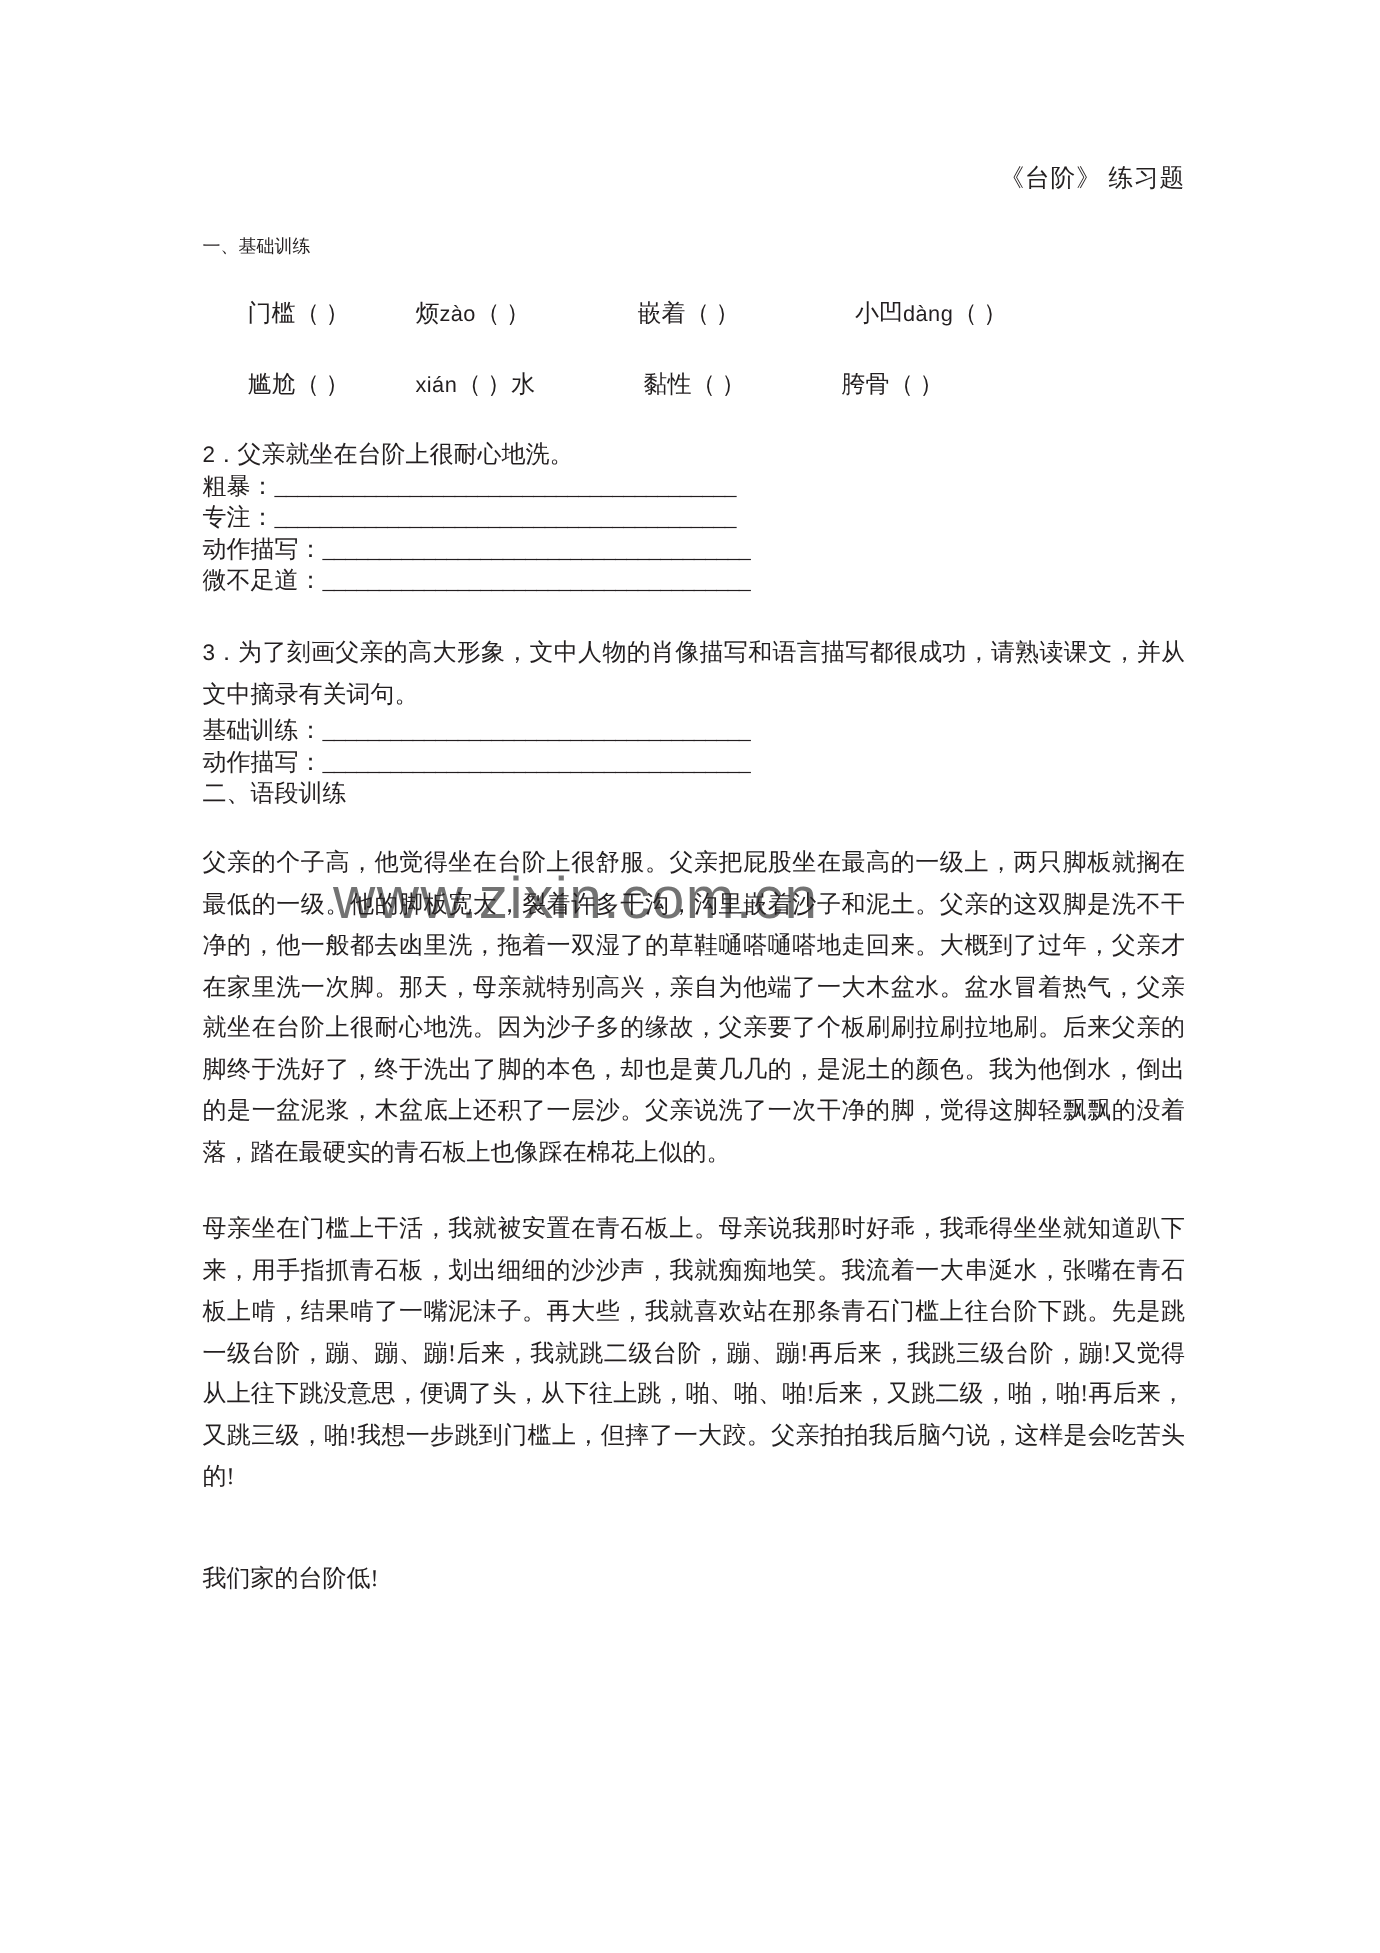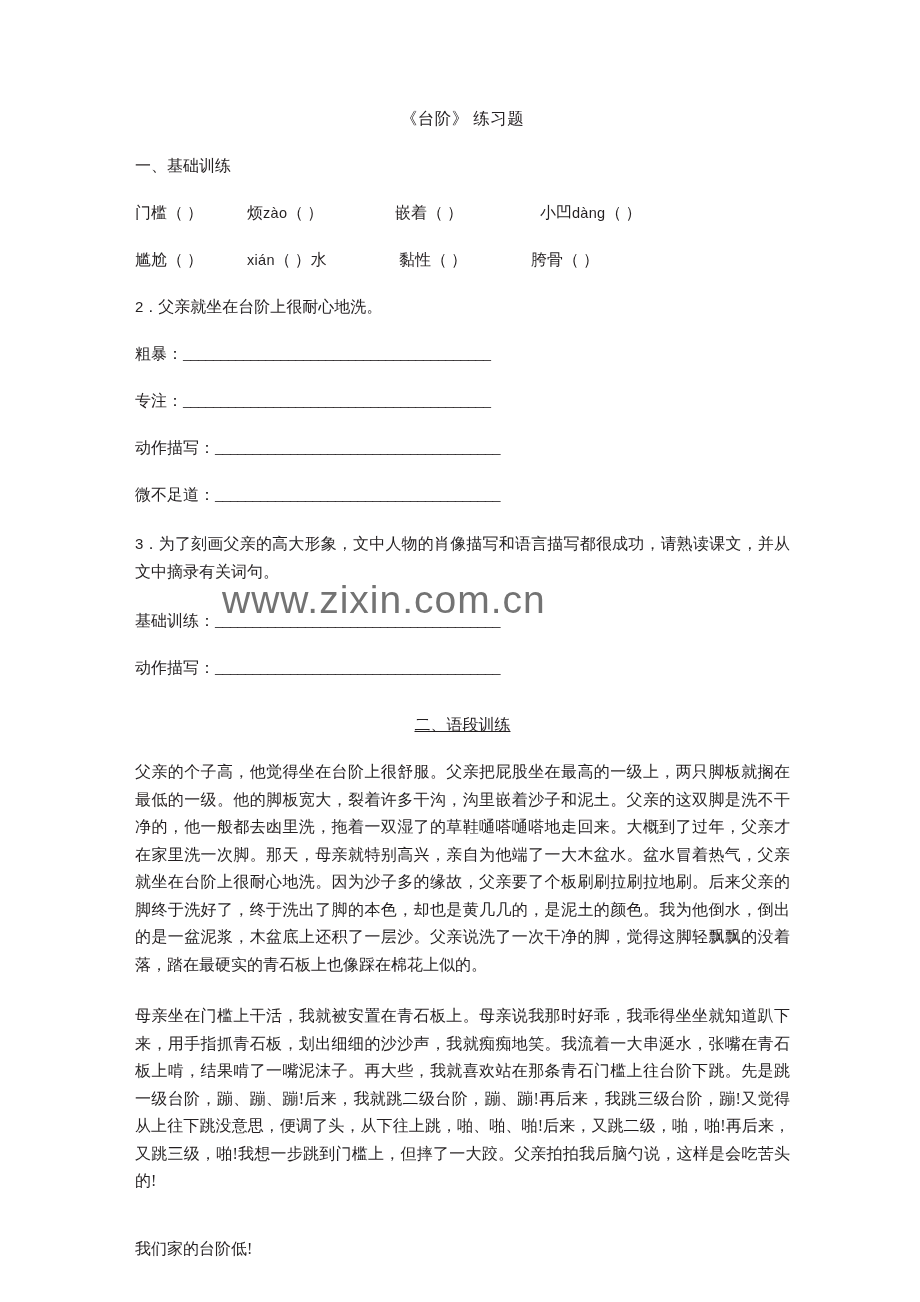--- a/index.html
+++ b/index.html
@@ -42,59 +42,56 @@
   }
 
   #content { z-index: 2; }
 
   
   .doc-title {
     margin: 0;
     padding-top: 108px;
     font-size: 16.5px;
     font-weight: normal;
-    text-align: center;
+    text-align: right;
     letter-spacing: 0.5px;
   }
   .section-head {
-    font-size: 16px;
+    font-size: 12px;
     margin-top: 26px;
   }
   .q-line {
     font-size: 16px;
     margin-top: 26px;
   }
   .section-center {
     font-size: 16px;
-    text-align: center;
-    margin-top: 36px;
     position: relative;
     z-index: 3;
-    text-decoration: underline;
   }
 
   
   .pinyin-row {
     font-size: 16px;
     margin-top: 26px;
     white-space: nowrap;
+    margin-left: 30px;
   }
   .pinyin-row .cell {
     display: inline-block;
   }
   .pinyin-row .pin {
     font-family: "Liberation Sans", "DejaVu Sans", sans-serif;
     font-size: 14.5px;
     letter-spacing: 0.3px;
   }
 
   
   .blank-row {
     font-size: 16px;
-    margin-top: 26px;
     white-space: nowrap;
     overflow: hidden;
   }
   .blank-row .lbl { }
   .blank-row .rule {
     letter-spacing: -0.5px;
     font-size: 16px;
   }
 
   

